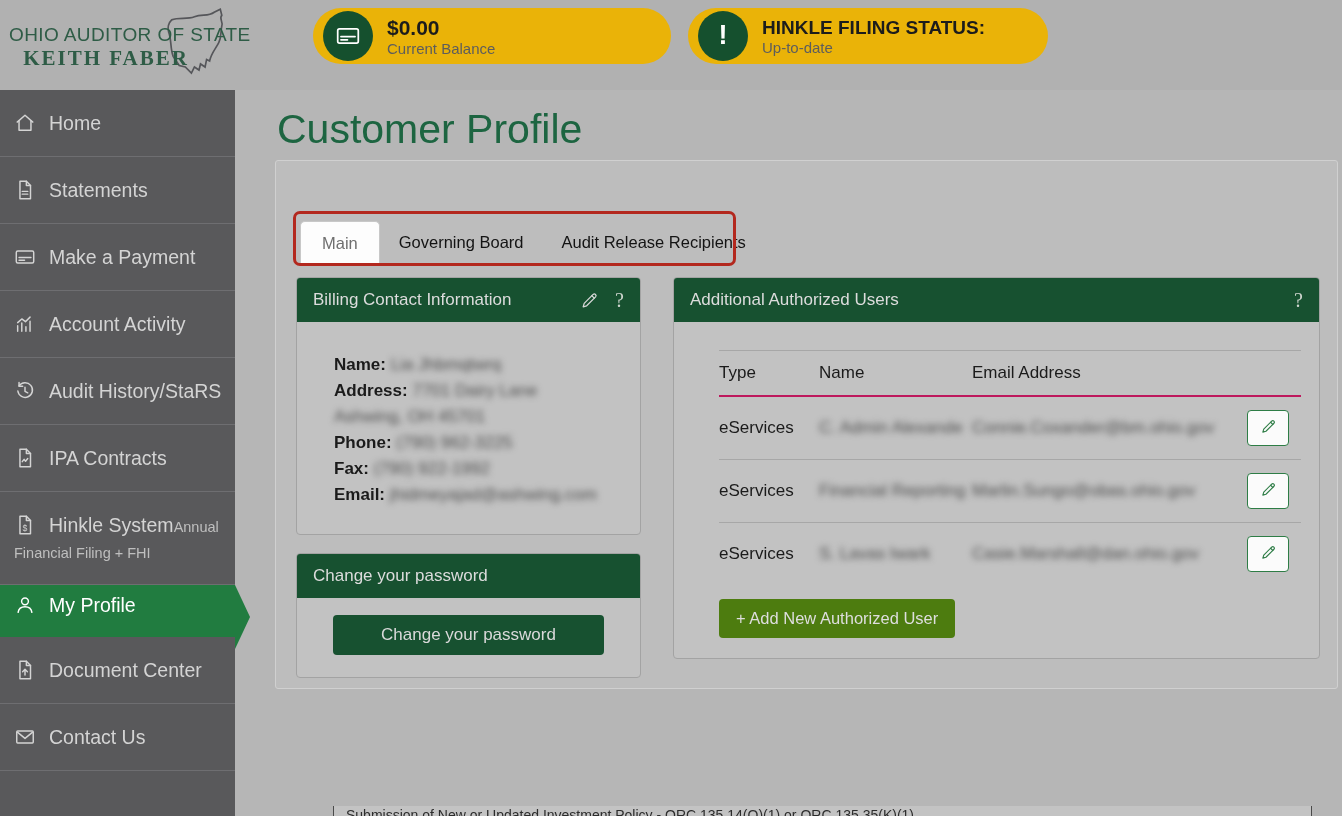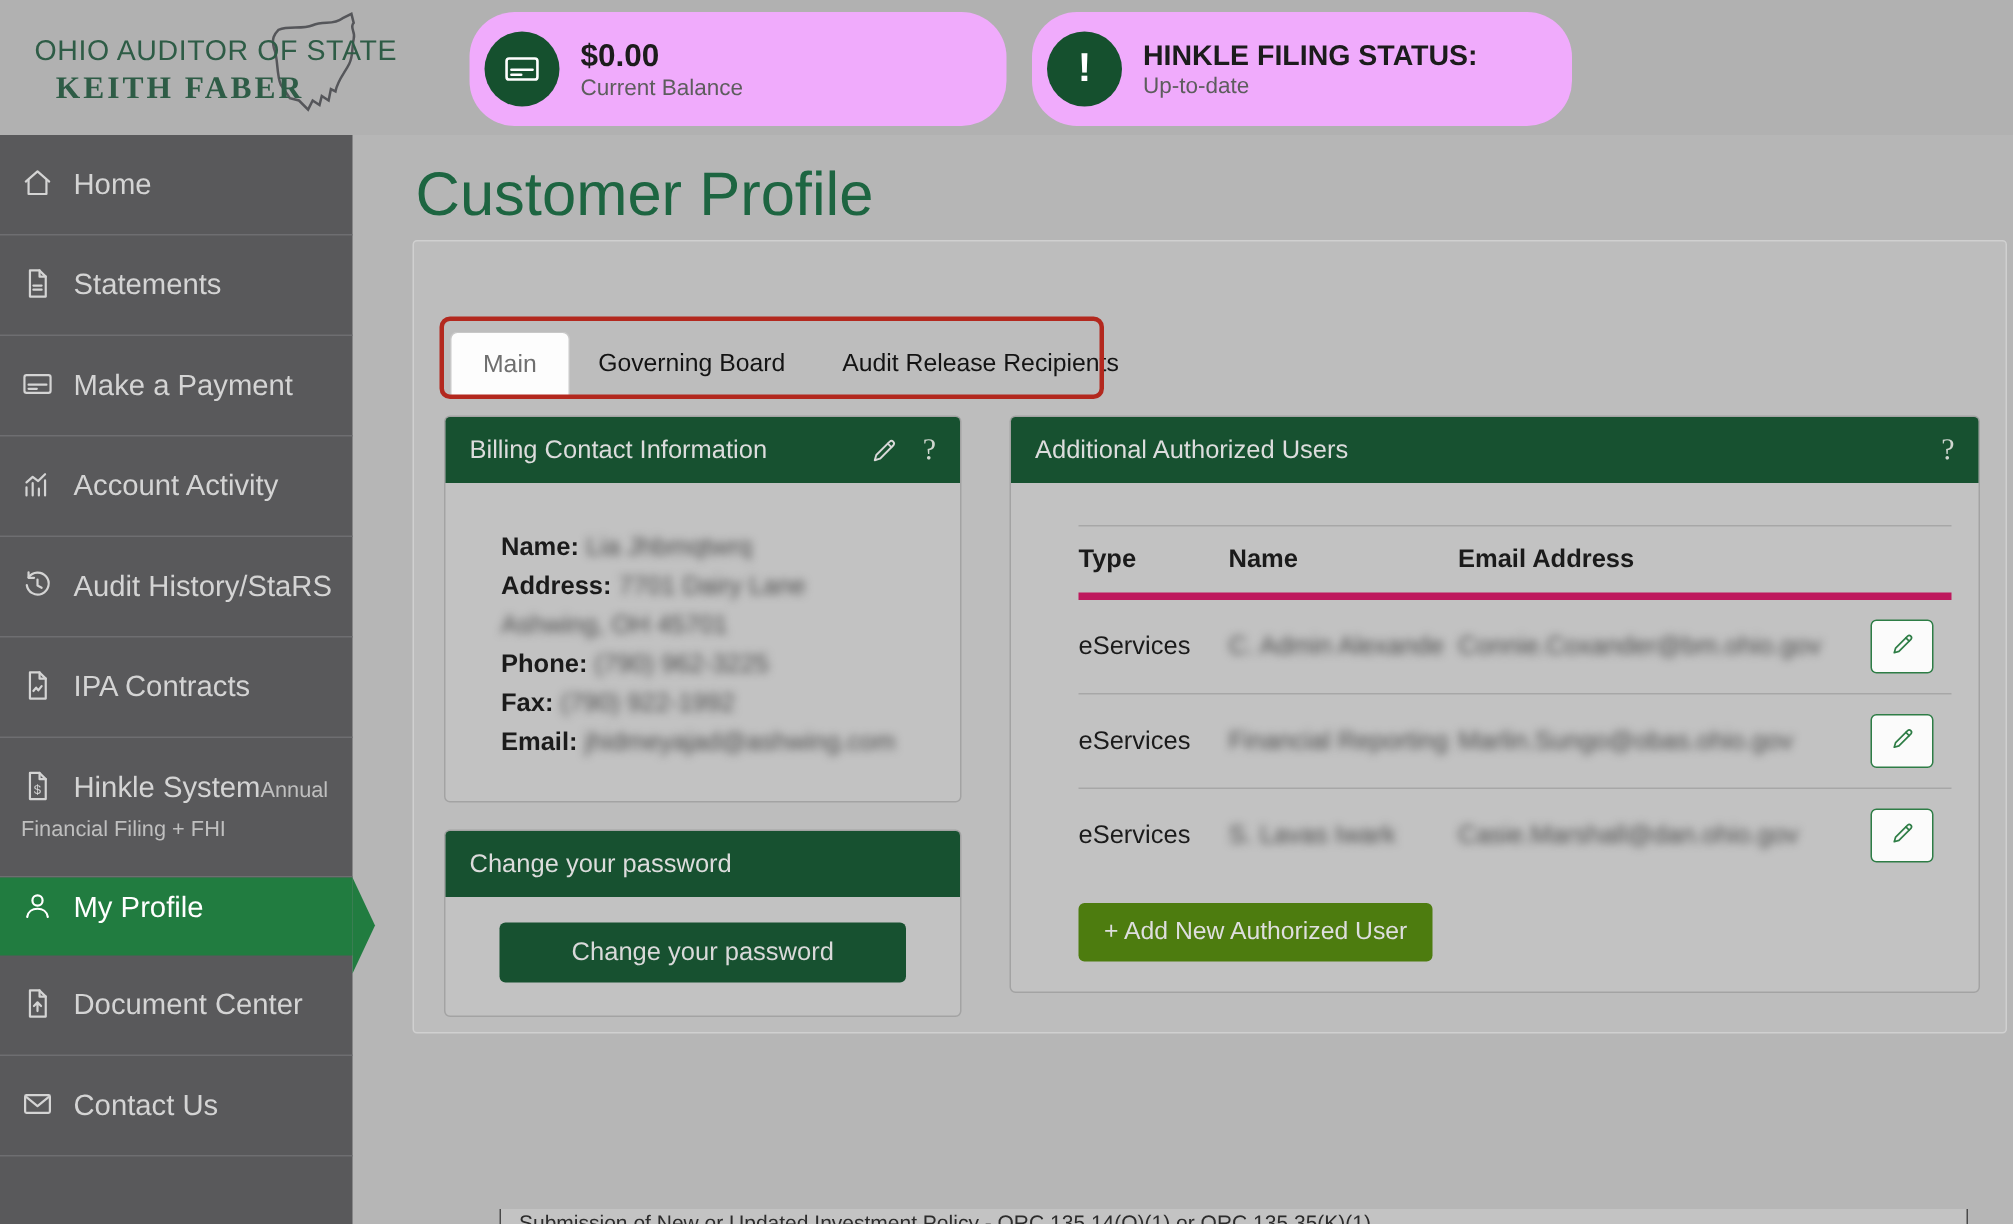--- a/index.html
+++ b/index.html
@@ -1,25 +1,25 @@
 <!DOCTYPE html>
 <html><head>
 <meta charset="utf-8">
 <style>
   * { margin:0; padding:0; box-sizing:border-box; }
   html,body { width:1342px; height:816px; overflow:hidden; }
   body { font-family:"Liberation Sans", sans-serif; background:#b6b6b6; position:relative; }
 
   
   .topbar { position:absolute; top:0; left:0; width:1342px; height:90px; background:#b1b1b1; z-index:3; }
-  .logo { position:absolute; left:15px; top:6px; width:232px; height:80px; color:#2e5c46; }
+  .logo { position:absolute; left:1px; top:6px; width:232px; height:80px; color:#2e5c46; }
   .logo-ohio { position:absolute; right:-4px; top:0; width:76px; height:84px; }
   .logo-l1 { position:absolute; left:8px; top:18px; font-size:19px; letter-spacing:.4px; white-space:nowrap; z-index:1; }
   .logo-l2 { position:absolute; left:0; top:40px; width:210px; text-align:center; font-family:"Liberation Serif", serif; font-weight:bold; font-size:21px; letter-spacing:2px; z-index:1; }
-  .pill { position:absolute; top:8px; height:76px; background:#f0abfc; border-radius:30px; display:flex; align-items:center; padding:0 22px 0 10px; }
+  .pill { position:absolute; top:8px; height:56px; background:#eab308; border-radius:30px; display:flex; align-items:center; padding:0 22px 0 10px; }
   .pill-balance { left:313px; width:358px; }
   .pill-hinkle  { left:688px; width:360px; }
   .pill-circle { width:50px; height:50px; border-radius:50%; background:#15502e; color:#fff; display:flex; align-items:center; justify-content:center; flex:0 0 auto; }
   .pill-circle svg { width:26px; height:26px; }
   .pill-bang { font-size:27px; font-weight:bold; line-height:1; padding-bottom:2px; }
   .pill-text { margin-left:14px; }
   .pill-amount { font-size:21px; font-weight:bold; color:#1c1c1c; line-height:24px; }
   .pill-sub { font-size:15px; color:#5d5d5d; line-height:17px; }
   .pill-title { font-size:19px; font-weight:bold; color:#1c1c1c; line-height:22px; }
 
@@ -59,21 +59,21 @@
   .billing-body b { font-weight:bold; }
   .blur { filter:blur(3px); color:#4e4e4e; }
 
   .pw-panel { margin-top:18px; }
   .pw-body { padding:17px 36px 22px 36px; }
   .btn-green { display:block; width:100%; background:#175130; color:#d9d9d9; border:none; border-radius:4px; font-size:17px; font-family:"Liberation Sans", sans-serif; padding:10px 12px; cursor:pointer; text-align:center; }
 
   .users-body { padding:28px 18px 20px 45px; }
   .u-table { border-top:1px solid #a7a7a7; }
   .u-row { display:grid; grid-template-columns:100px 153px 1fr 54px; align-items:center; padding:13px 0; border-bottom:1px solid #a7a7a7; font-size:17px; color:#1b1b1b; }
-  .u-row.u-head { font-weight:bold; border-bottom:5px solid #be185d; padding:12px 0; }
+  .u-row.u-head { font-weight:normal; border-bottom:2px solid #be185d; padding:12px 0; }
   .u-table .u-row:last-child { border-bottom:none; }
   .edit-btn { width:42px; height:36px; background:#fbfbfb; border:1px solid #2e7d46; border-radius:4px; color:#2e7d46; display:flex; align-items:center; justify-content:center; cursor:pointer; }
   .edit-btn svg { width:17px; height:17px; }
   .add-btn { display:inline-block; margin-top:14px; background:#4d7c0f; color:#dedede; border:none; border-radius:4px; font-size:16.5px; font-family:"Liberation Sans", sans-serif; padding:10px 17px; cursor:pointer; }
 
   .footer-clip { position:absolute; left:333px; top:806px; width:979px; height:10px; background:#c3c3c3; border-left:1px solid #4a4a4a; border-right:1px solid #4a4a4a; overflow:hidden; z-index:4; }
   .footer-clip span { display:block; padding:1px 0 0 12px; font-size:14px; color:#2c2c2c; white-space:nowrap; }
 </style>
 </head>
 <body>

